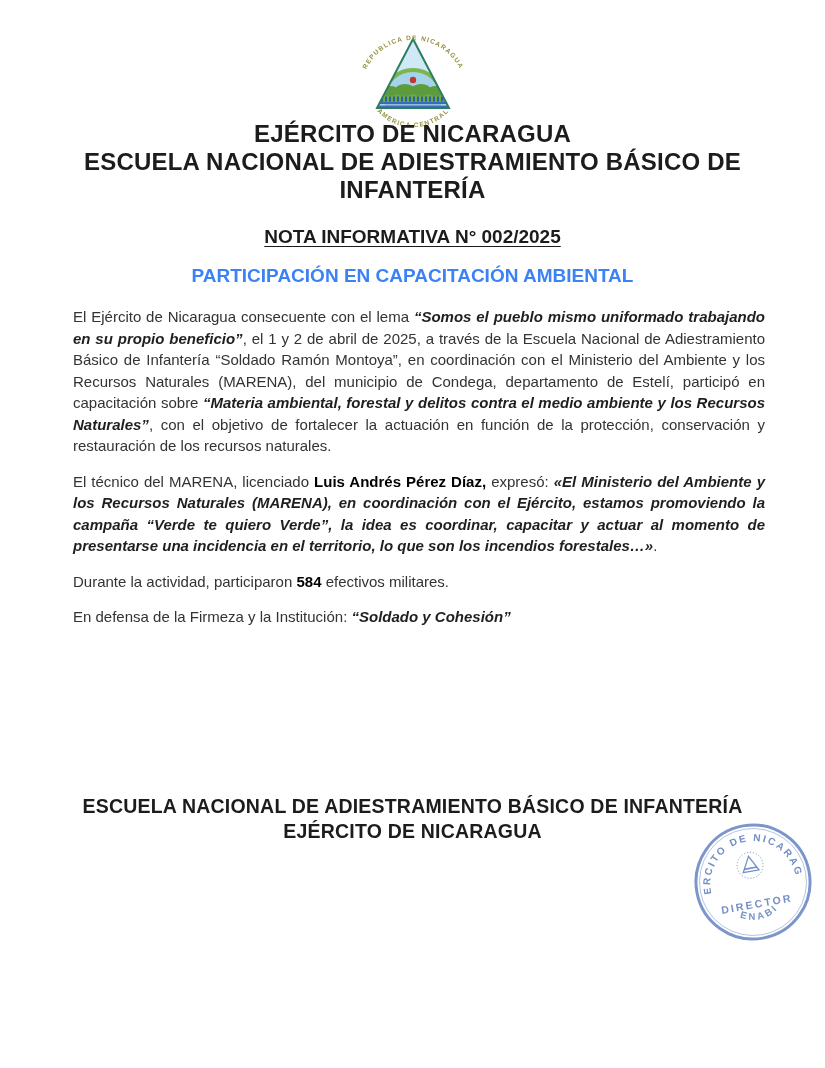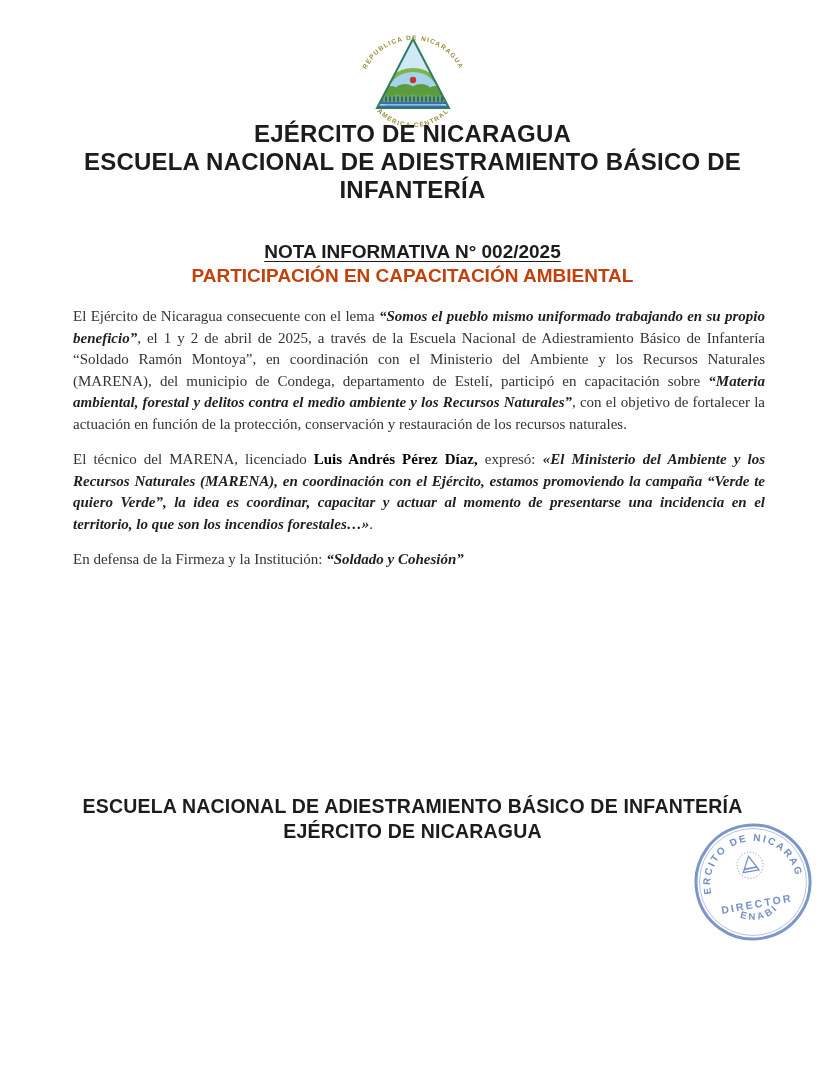--- a/index.html
+++ b/index.html
@@ -16,34 +16,34 @@
     position:absolute;top:30px;left:50%;transform:translateX(-50%);
     width:150px;height:104px;
   }
   .title-block{
     position:absolute;top:120px;left:50%;transform:translateX(-50%);
     width:724px;text-align:center;
     font-weight:bold;font-size:24px;line-height:28px;color:#1c1c1c;
     letter-spacing:.2px;
   }
   .note-number{
-    position:absolute;top:241px;left:0;width:100%;text-align:center;
+    position:absolute;top:226px;left:0;width:100%;text-align:center;
     font-weight:bold;font-size:19px;color:#1c1c1c;
   }
   .note-number span{text-decoration:underline;text-underline-offset:3px;}
   .subject{
     position:absolute;top:265px;left:0;width:100%;text-align:center;
-    font-weight:bold;font-size:19px;color:#c2410c;
+    font-weight:bold;font-size:19px;color:#3b82f6;
   }
   
   .body-text{
     position:absolute;top:306px;left:73px;width:692px;
     font-size:15px;line-height:21.5px;color:#333333;
   }
-  .body-text p{margin:0 0 14px 0;font-family:Liberation Serif, serif;}
+  .body-text p{margin:0 0 14px 0;}
   .body-text p.just{text-align:justify;}
   .bi{font-weight:bold;font-style:italic;color:#1f1f1f;}
   .b{font-weight:bold;color:#000000;}
   
   .footer-block{
     position:absolute;top:794px;left:0;width:100%;text-align:center;
     font-weight:bold;font-size:19.5px;line-height:25px;color:#1c1c1c;
     letter-spacing:.2px;
   }
   
@@ -101,20 +101,21 @@
     <span>NOTA INFORMATIVA N° 002/2025</span>
   </div>
 
   <div class="subject">PARTICIPACIÓN EN CAPACITACIÓN AMBIENTAL</div>
 
   <div class="body-text">
     <p class="just"><span>El Ejército de Nicaragua consecuente con el lema </span><span class="bi">“Somos el pueblo mismo uniformado trabajando en su propio beneficio”</span><span>, el 1 y 2 de abril de 2025, a través de la Escuela Nacional de Adiestramiento Básico de Infantería “Soldado Ramón Montoya”, en coordinación con el Ministerio del Ambiente y los Recursos Naturales (MARENA), del municipio de Condega, departamento de Estelí, participó en capacitación sobre </span><span class="bi">“Materia ambiental, forestal y delitos contra el medio ambiente y los Recursos Naturales”</span><span>, con el objetivo de fortalecer la actuación en función de la protección, conservación y restauración de los recursos naturales.</span></p>
 
     <p class="just"><span>El técnico del MARENA, licenciado </span><span class="b">Luis Andrés Pérez Díaz,</span><span> expresó: </span><span class="bi">«El Ministerio del Ambiente y los Recursos Naturales (MARENA), en coordinación con el Ejército, estamos promoviendo la campaña “Verde te quiero Verde”, la idea es coordinar, capacitar y actuar al momento de presentarse una incidencia en el territorio, lo que son los incendios forestales…»</span><span>.</span></p>
 
+    <p><span>Durante la actividad, participaron </span><span class="b">584</span><span> efectivos militares.</span></p>
 
 
     <p><span>En defensa de la Firmeza y la Institución: </span><span class="bi">“Soldado y Cohesión”</span></p>
 
   </div>
 
   <div class="footer-block">
     <div>ESCUELA NACIONAL DE ADIESTRAMIENTO BÁSICO DE INFANTERÍA</div>
     <div>EJÉRCITO DE NICARAGUA</div>
   </div>

